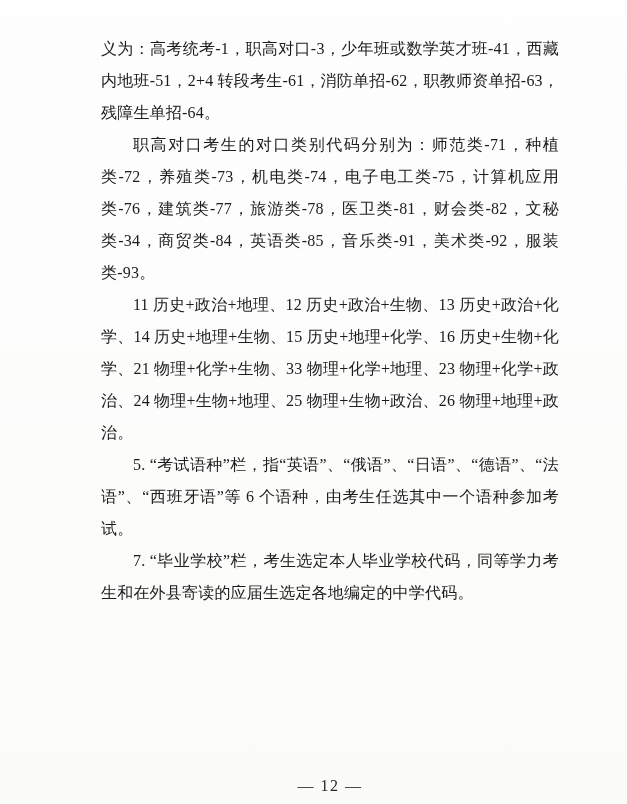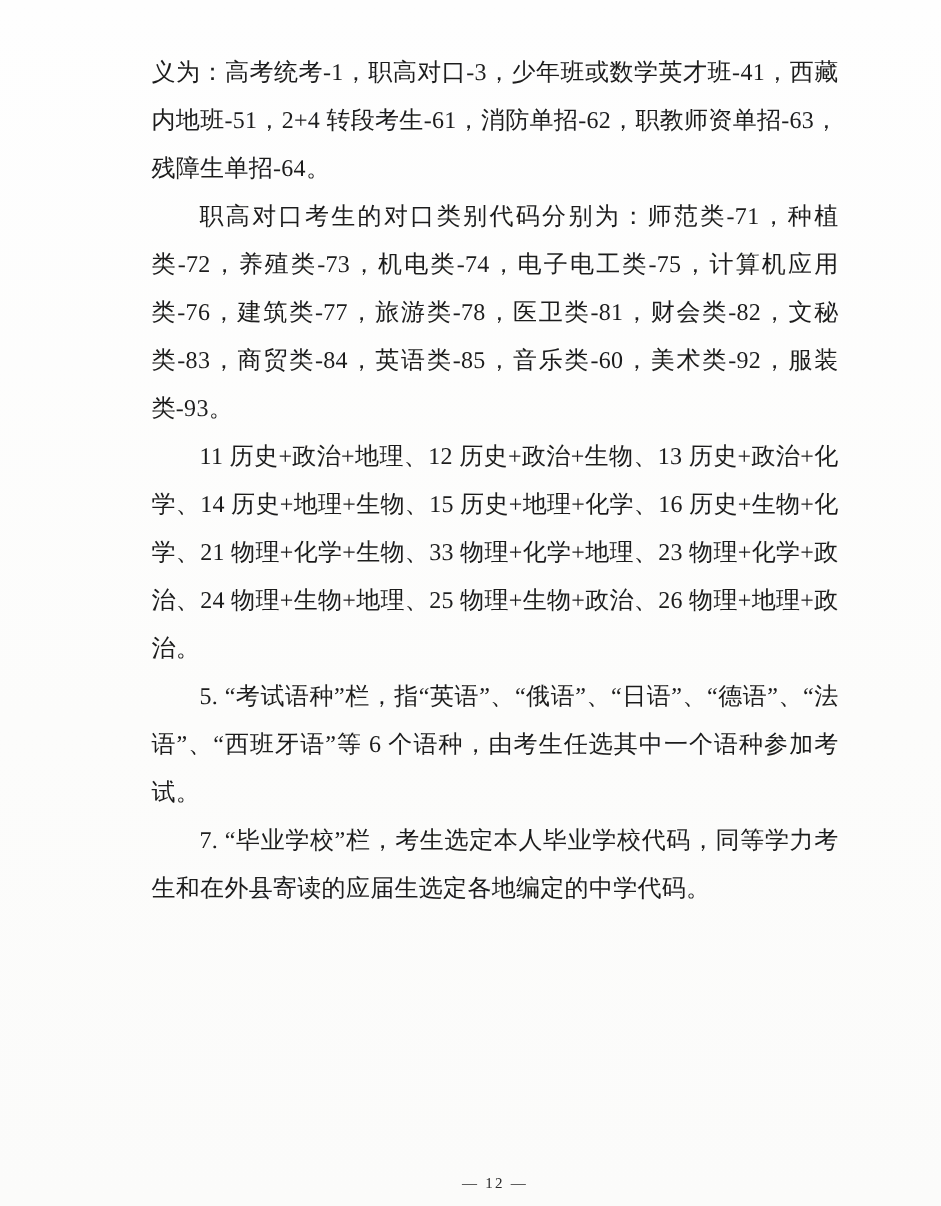--- a/index.html
+++ b/index.html
@@ -36,31 +36,31 @@
   }
   .para.indent {
     text-indent: 2em;
   }
   .page-number {
     position: absolute;
     bottom: 9px;
     left: 101px;
     width: 458px;
     text-align: center;
-    font-size: 10px;
+    font-size: 16px;
     letter-spacing: 1.5px;
     color: #2a2a2a;
   }
 </style>
 </head>
 <body>
 
 <div class="scan-page">
   <div class="text-block">
 
   <p class="para">义为：高考统考-1，职高对口-3，少年班或数学英才班-41，西藏内地班-51，2+4 转段考生-61，消防单招-62，职教师资单招-63，残障生单招-64。</p>
-      <p class="para indent">职高对口考生的对口类别代码分别为：师范类-71，种植类-72，养殖类-73，机电类-74，电子电工类-75，计算机应用类-76，建筑类-77，旅游类-78，医卫类-81，财会类-82，文秘类-83，商贸类-84，英语类-85，音乐类-60，美术类-92，服装类-93。</p>
+      <p class="para indent">职高对口考生的对口类别代码分别为：师范类-71，种植类-72，养殖类-73，机电类-74，电子电工类-75，计算机应用类-76，建筑类-77，旅游类-78，医卫类-81，财会类-82，文秘类-34，商贸类-84，英语类-85，音乐类-91，美术类-92，服装类-93。</p>
       <p class="para indent">11 历史+政治+地理、12 历史+政治+生物、13 历史+政治+化学、14 历史+地理+生物、15 历史+地理+化学、16 历史+生物+化学、21 物理+化学+生物、33 物理+化学+地理、23 物理+化学+政治、24 物理+生物+地理、25 物理+生物+政治、26 物理+地理+政治。</p>
       <p class="para indent">5. “考试语种”栏，指“英语”、“俄语”、“日语”、“德语”、“法语”、“西班牙语”等 6 个语种，由考生任选其中一个语种参加考试。</p>
       <p class="para indent">7. “毕业学校”栏，考生选定本人毕业学校代码，同等学力考生和在外县寄读的应届生选定各地编定的中学代码。</p>
     </div>
   <div class="page-number">— 12 —</div>
 </div>
 
 </body></html>

